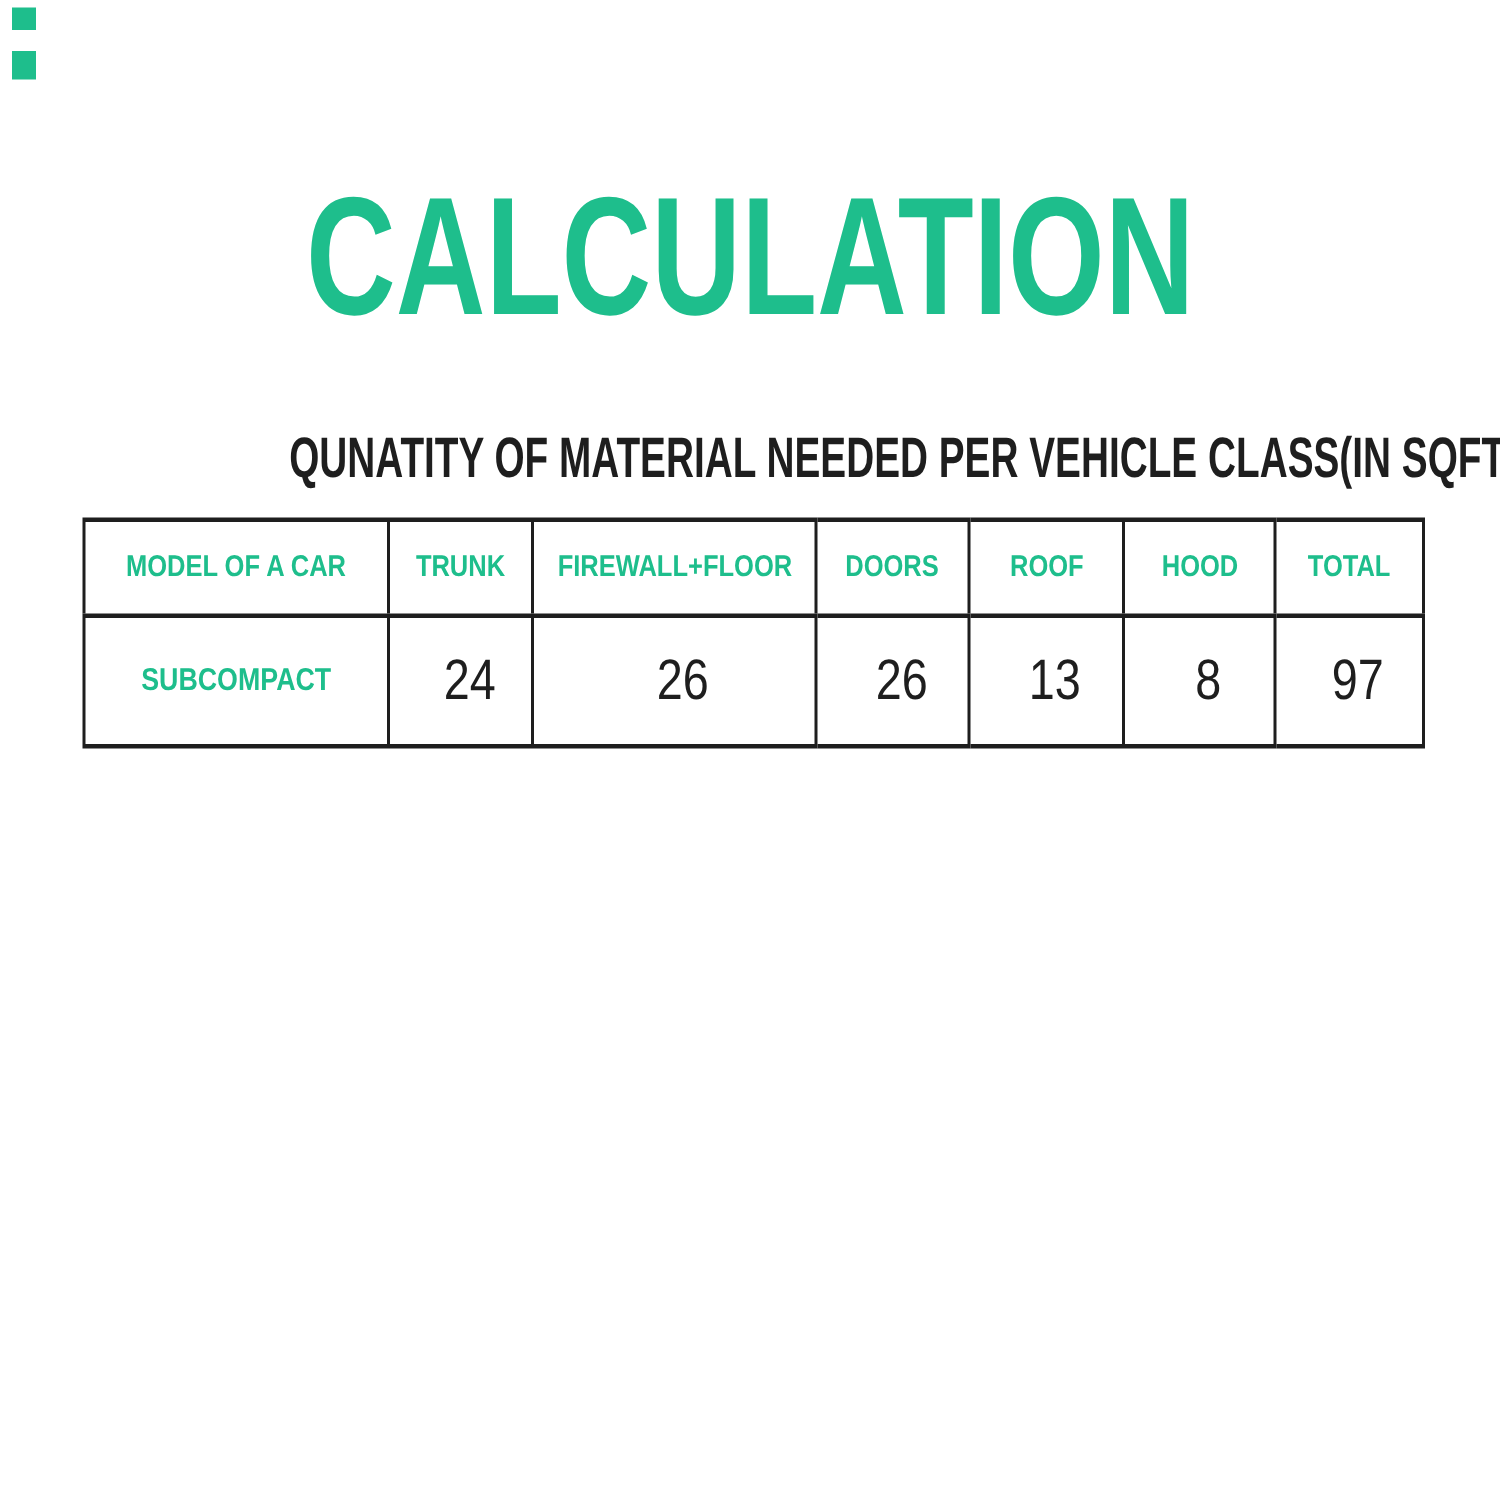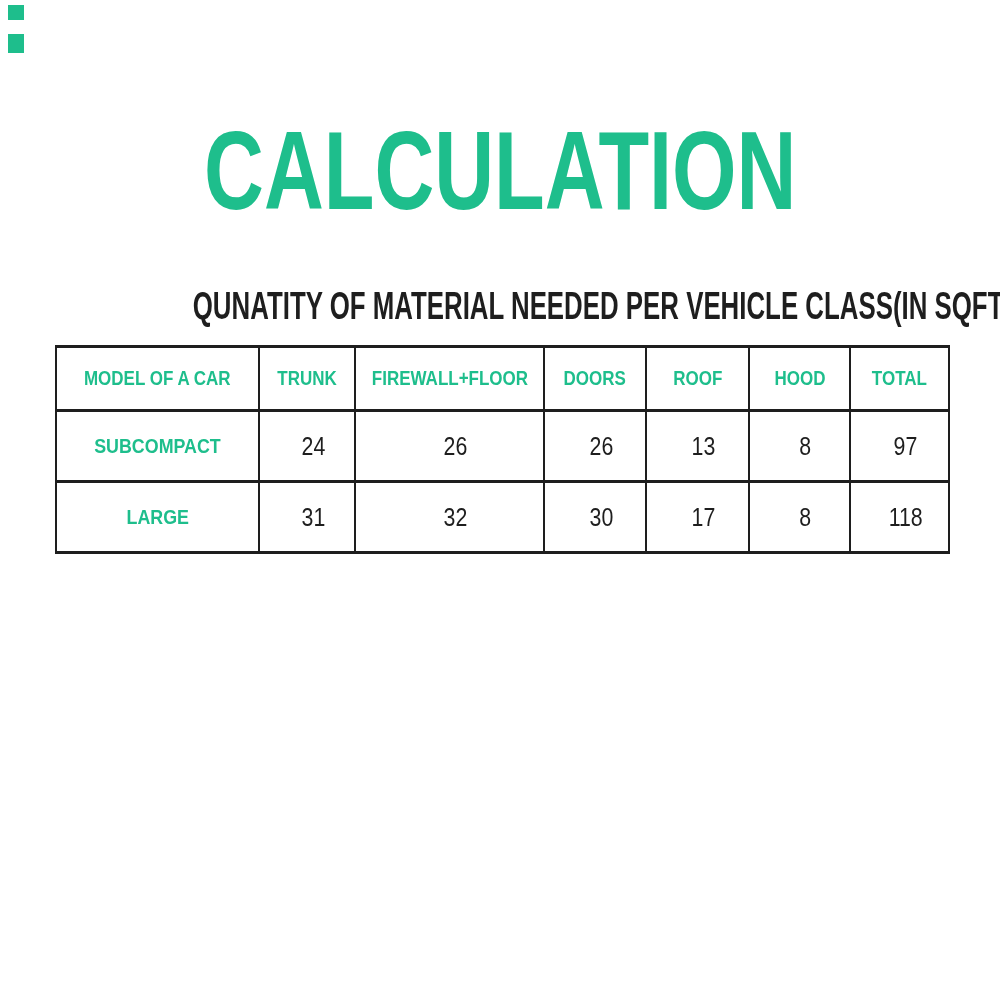--- a/index.html
+++ b/index.html
@@ -42,31 +42,31 @@
   }
   .grid th,.grid td{
     border-left:2px solid var(--ink);
     border-right:2px solid var(--ink);
     border-top:3px solid var(--ink);
     border-bottom:3px solid var(--ink);
     text-align:center;vertical-align:middle;
     padding:0;overflow:hidden;
   }
   .grid thead tr{height:64px;}
-  .grid tbody tr{height:71px;}
+  .grid tbody tr{height:87px;}
   .grid th{
     font-size:20px;font-weight:bold;color:var(--accent);
     white-space:nowrap;
   }
   .grid td.row-label{
     font-size:21px;font-weight:bold;color:var(--accent);
     white-space:nowrap;
   }
   .grid td.value{
-    font-size:26px;font-weight:400;color:var(--ink);padding-left:12px;
+    font-size:38px;font-weight:400;color:var(--ink);padding-left:12px;
   }
   .grid .cnd{display:inline-block;transform:scaleX(0.85);transform-origin:center;white-space:nowrap;}
   .grid td.value .cnd{transform:scaleX(0.82);}
 </style>
 </head>
 <body>
 
 <div class="page">
 
   <div class="corner-mark m1"></div>
@@ -104,25 +104,16 @@
     <tbody>
         <tr>
           <td class="row-label"><span class="cnd">SUBCOMPACT</span></td>
           <td class="value"><span class="cnd">24</span></td>
           <td class="value"><span class="cnd">26</span></td>
           <td class="value"><span class="cnd">26</span></td>
           <td class="value"><span class="cnd">13</span></td>
           <td class="value"><span class="cnd">8</span></td>
           <td class="value"><span class="cnd">97</span></td>
         </tr>
-        <tr>
-          <td class="row-label"><span class="cnd">LARGE</span></td>
-          <td class="value"><span class="cnd">31</span></td>
-          <td class="value"><span class="cnd">32</span></td>
-          <td class="value"><span class="cnd">30</span></td>
-          <td class="value"><span class="cnd">17</span></td>
-          <td class="value"><span class="cnd">8</span></td>
-          <td class="value"><span class="cnd">118</span></td>
-        </tr>
       </tbody>
   </table>
 
 </div>
 
 </body></html>

